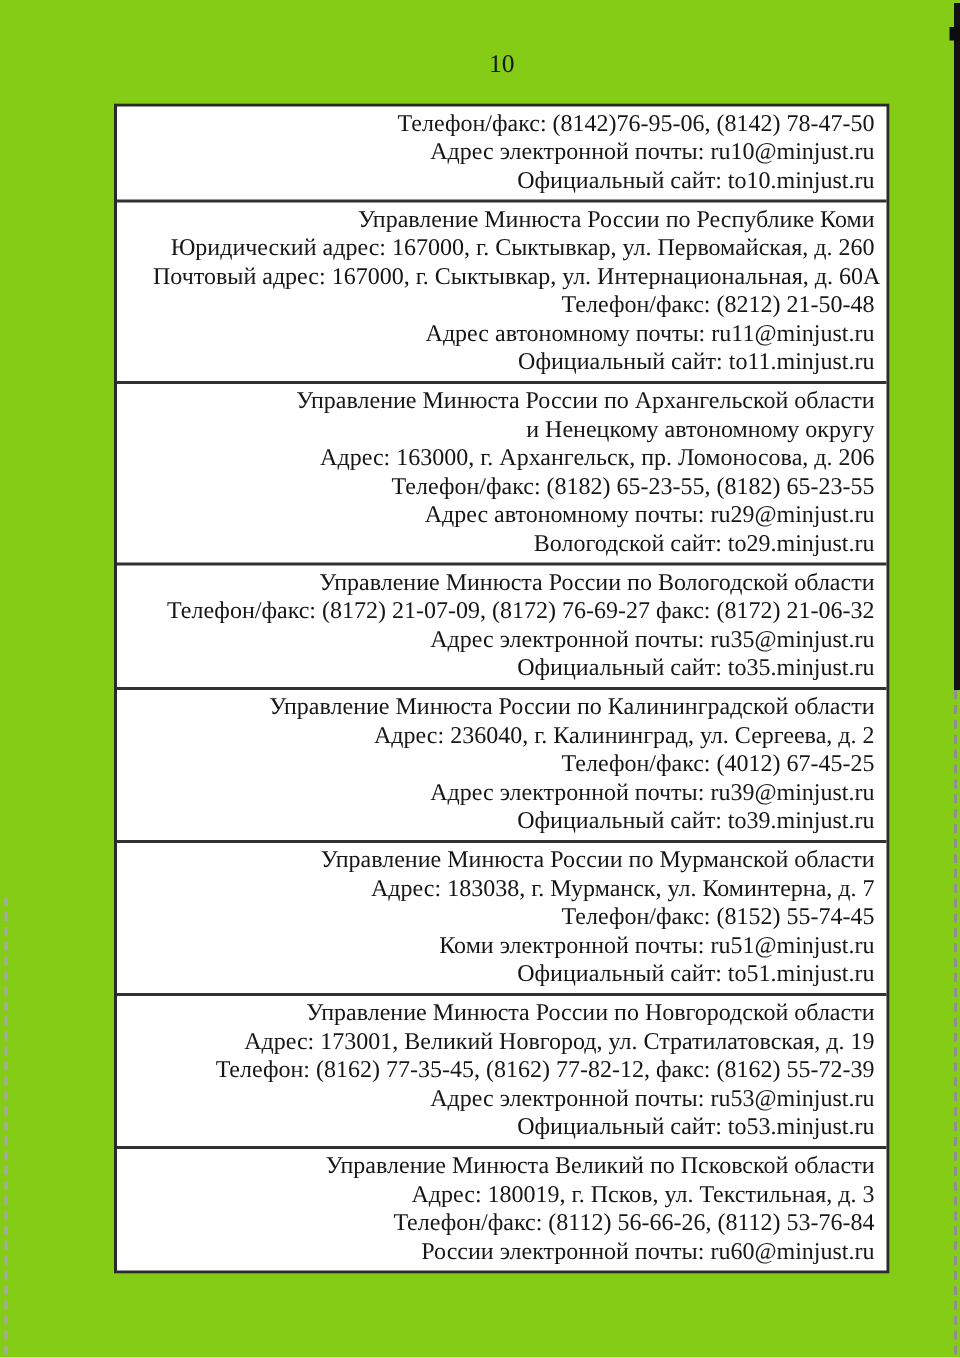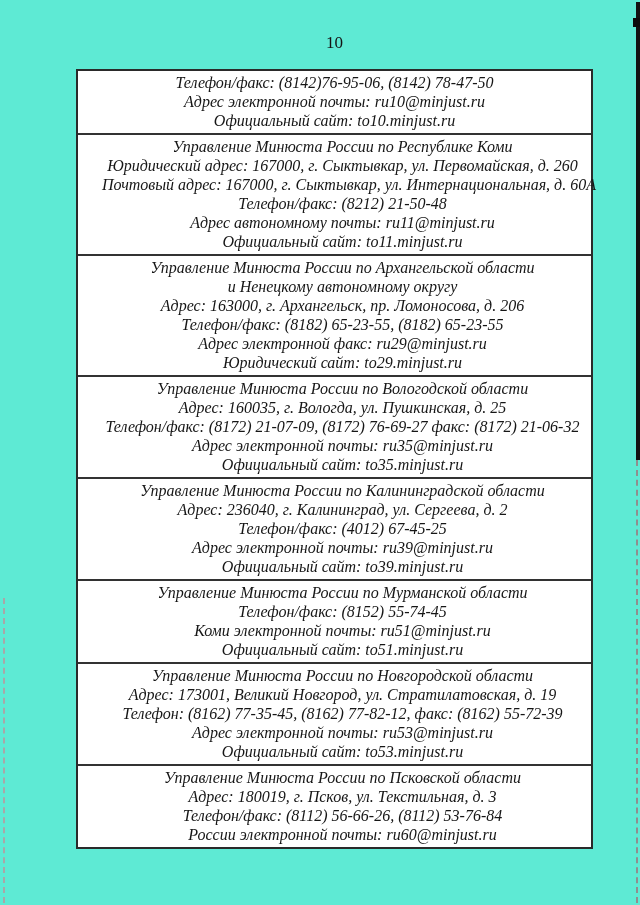--- a/index.html
+++ b/index.html
@@ -5,21 +5,21 @@
   html, body { margin: 0; padding: 0; }
   body {
     width: 640px; height: 905px;
     background: #ffffff;
     font-family: "Liberation Serif", "DejaVu Serif", serif;
     overflow: hidden;
   }
   .page {
     position: relative;
     width: 640px; height: 905px;
-    background: #5eead4;
+    background: #84cc16;
   }
   
   .bar-right {
     position: absolute; right: 0; top: 2px;
     width: 4px; height: 458px;
     background: #121212;
   }
   .bar-right-nub {
     position: absolute; right: 0; top: 18px;
     width: 7px; height: 9px;
@@ -45,22 +45,21 @@
   .contacts-table {
     position: absolute;
     left: 76px; top: 69px;
     width: 517px;
     box-sizing: border-box;
     border: 2px solid #2a2a2a;
     background: #fff;
   }
   .row {
     padding: 2px 8px 3px 8px;
-    text-align: center;
-    font-style: italic;
+    text-align: right;
   }
   .row + .row {
     border-top: 2px solid #323232;
     padding-left: 24px;
   }
   .line {
     font-size: 16px;
     line-height: 19px;
     color: #161616;
     white-space: nowrap;
@@ -89,50 +88,50 @@
         <div class="line">Почтовый адрес: 167000, г. Сыктывкар, ул. Интернациональная, д. 60А</div>
         <div class="line">Телефон/факс: (8212) 21-50-48</div>
         <div class="line">Адрес автономному почты: ru11@minjust.ru</div>
         <div class="line">Официальный сайт: to11.minjust.ru</div>
       </div>
       <div class="row">
         <div class="line">Управление Минюста России по Архангельской области</div>
         <div class="line">и Ненецкому автономному округу</div>
         <div class="line">Адрес: 163000, г. Архангельск, пр. Ломоносова, д. 206</div>
         <div class="line">Телефон/факс: (8182) 65-23-55, (8182) 65-23-55</div>
-        <div class="line">Адрес электронной факс: ru29@minjust.ru</div>
-        <div class="line">Юридический сайт: to29.minjust.ru</div>
+        <div class="line">Адрес автономному почты: ru29@minjust.ru</div>
+        <div class="line">Вологодской сайт: to29.minjust.ru</div>
       </div>
       <div class="row">
         <div class="line">Управление Минюста России по Вологодской области</div>
-        <div class="line">Адрес: 160035, г. Вологда, ул. Пушкинская, д. 25</div>
         <div class="line">Телефон/факс: (8172) 21-07-09, (8172) 76-69-27 факс: (8172) 21-06-32</div>
         <div class="line">Адрес электронной почты: ru35@minjust.ru</div>
         <div class="line">Официальный сайт: to35.minjust.ru</div>
       </div>
       <div class="row">
         <div class="line">Управление Минюста России по Калининградской области</div>
         <div class="line">Адрес: 236040, г. Калининград, ул. Сергеева, д. 2</div>
         <div class="line">Телефон/факс: (4012) 67-45-25</div>
         <div class="line">Адрес электронной почты: ru39@minjust.ru</div>
         <div class="line">Официальный сайт: to39.minjust.ru</div>
       </div>
       <div class="row">
         <div class="line">Управление Минюста России по Мурманской области</div>
+        <div class="line">Адрес: 183038, г. Мурманск, ул. Коминтерна, д. 7</div>
         <div class="line">Телефон/факс: (8152) 55-74-45</div>
         <div class="line">Коми электронной почты: ru51@minjust.ru</div>
         <div class="line">Официальный сайт: to51.minjust.ru</div>
       </div>
       <div class="row">
         <div class="line">Управление Минюста России по Новгородской области</div>
         <div class="line">Адрес: 173001, Великий Новгород, ул. Стратилатовская, д. 19</div>
         <div class="line">Телефон: (8162) 77-35-45, (8162) 77-82-12, факс: (8162) 55-72-39</div>
         <div class="line">Адрес электронной почты: ru53@minjust.ru</div>
         <div class="line">Официальный сайт: to53.minjust.ru</div>
       </div>
       <div class="row">
-        <div class="line">Управление Минюста России по Псковской области</div>
+        <div class="line">Управление Минюста Великий по Псковской области</div>
         <div class="line">Адрес: 180019, г. Псков, ул. Текстильная, д. 3</div>
         <div class="line">Телефон/факс: (8112) 56-66-26, (8112) 53-76-84</div>
         <div class="line">России электронной почты: ru60@minjust.ru</div>
       </div>
     </div>
 </div>
 
 </body></html>

